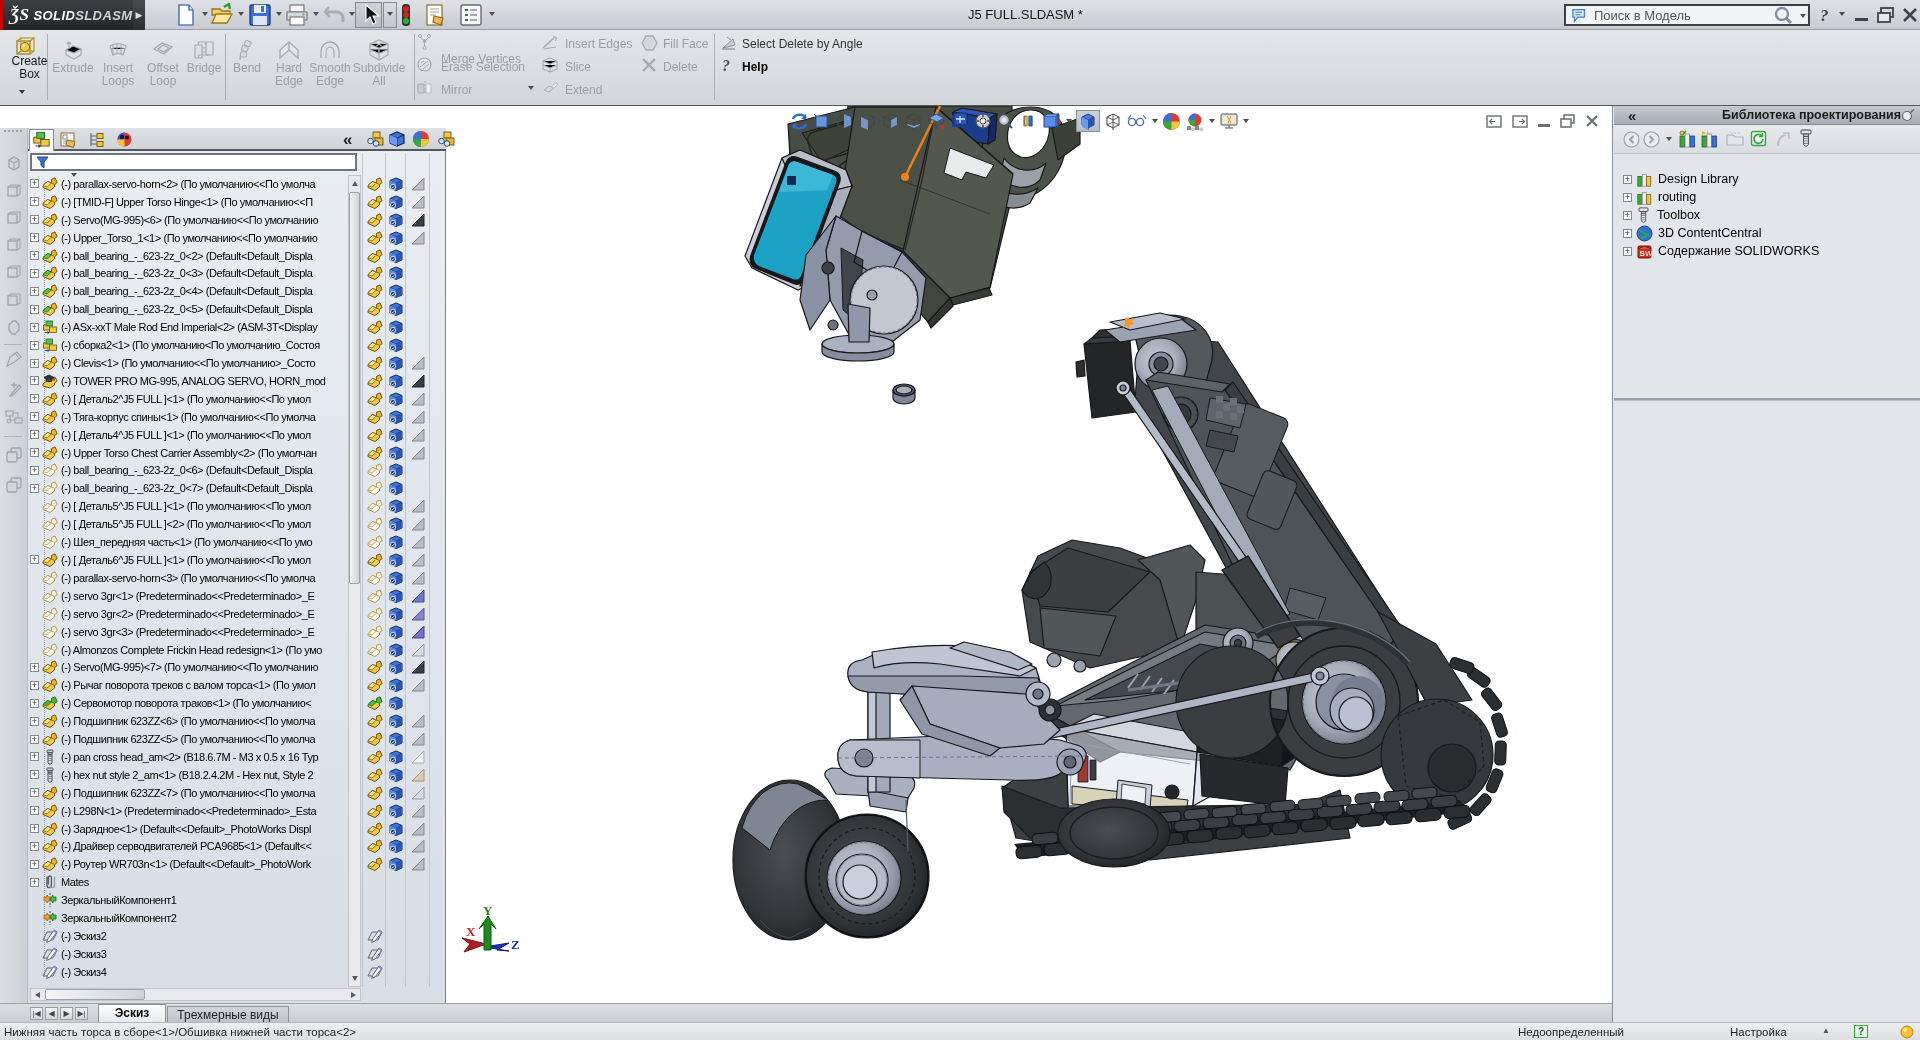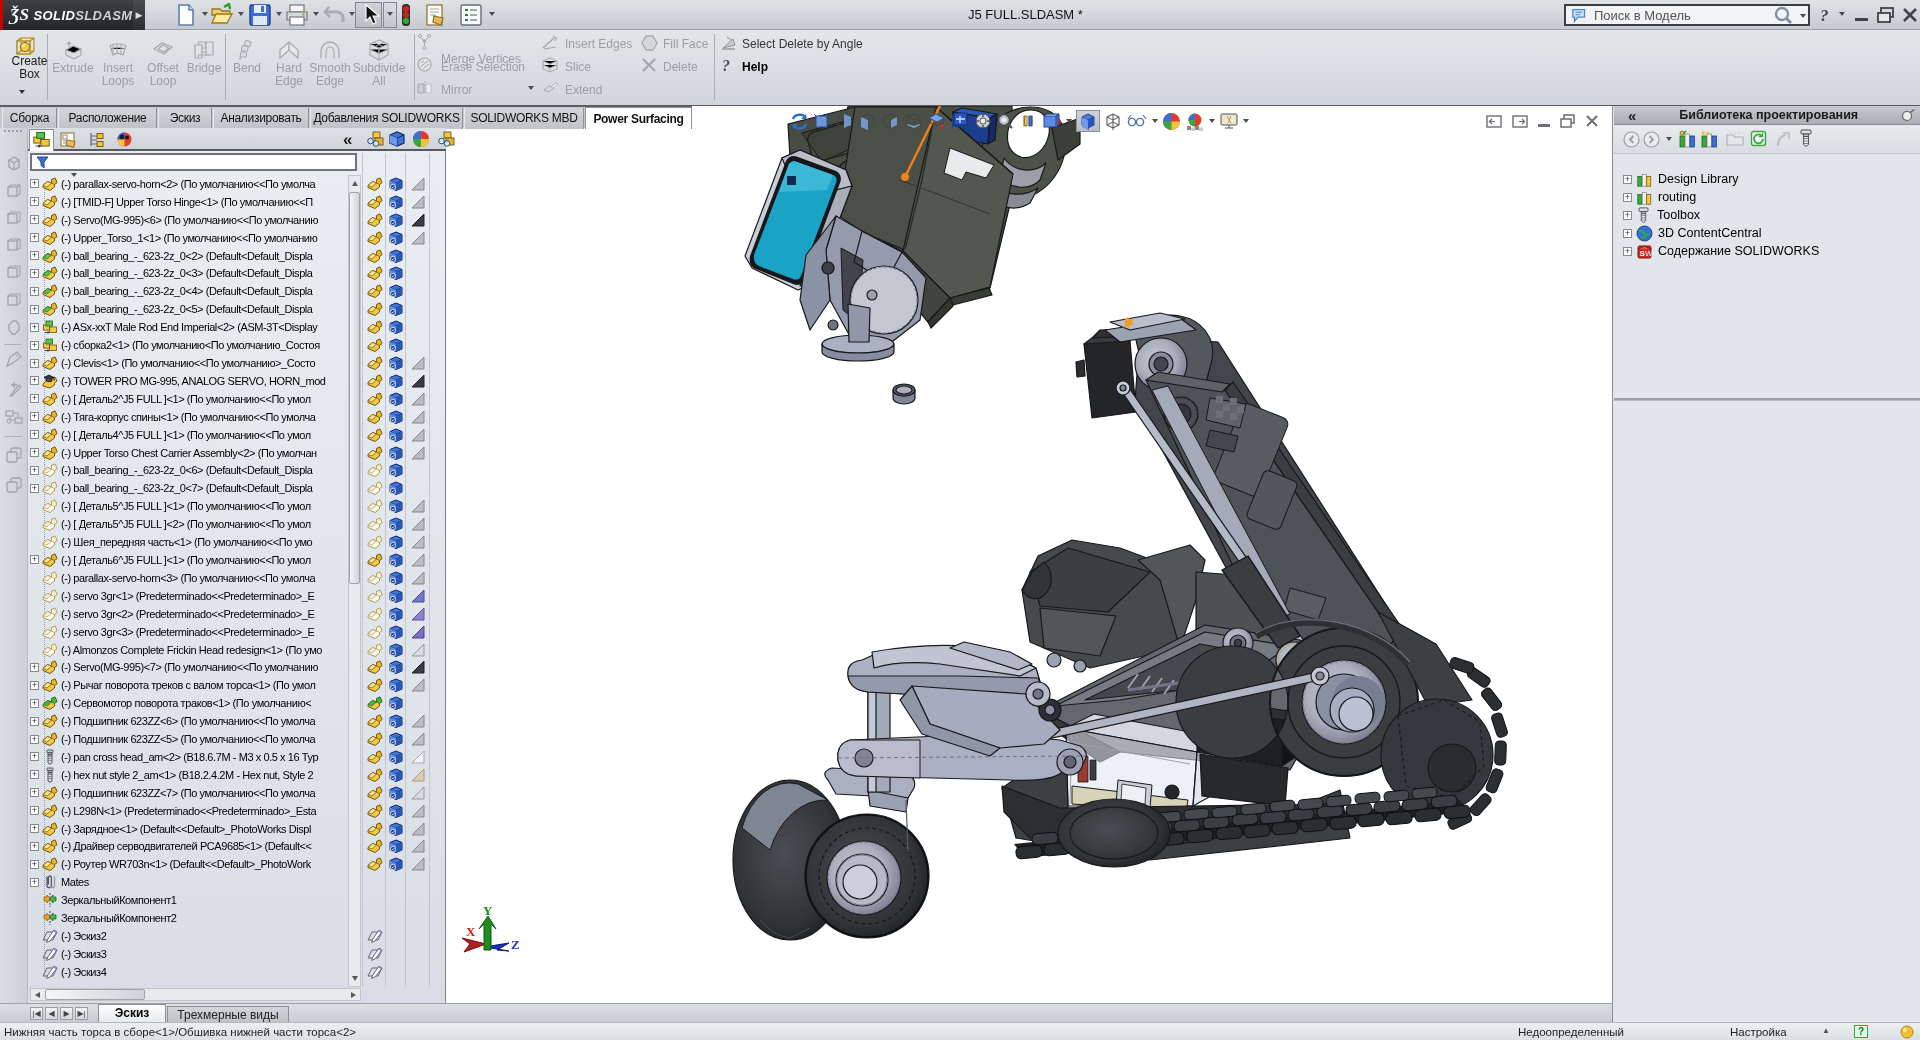--- a/index.html
+++ b/index.html
@@ -794,29 +794,20 @@
         <path d="M1 13h13" stroke="#8d9094" stroke-width="1.3"></path>
         <path d="M2 12 12 3l2 6z" fill="#c9ccd0" stroke="#8d9094"></path>
         <path d="M6 1l4 3" stroke="#8d9094"></path>
       </svg>
  <div class="rsmall" style="left:742px;top:7px;color:#333">Select Delete by Angle</div>
  <svg class="abs" style="left:721px;top:27px" width="16" height="17" viewBox="0 0 16 17">
         <text x="1" y="14" font-size="16" font-weight="bold" font-style="italic" fill="#4a4e52" font-family="Liberation Serif">?</text>
       </svg>
  <div class="rsmall" style="left:742px;top:30px;color:#000;font-weight:bold">Help</div>
 </div>
-<div id="tabstrip">
- <div class="ctab" style="left:2px;width:55px">Сборка</div>
- <div class="ctab" style="left:58px;width:99px">Расположение</div>
- <div class="ctab" style="left:158px;width:54px">Эскиз</div>
- <div class="ctab" style="left:213px;width:96px">Анализировать</div>
- <div class="ctab" style="left:310px;width:153px">Добавления SOLIDWORKS</div>
- <div class="ctab" style="left:464px;width:120px">SOLIDWORKS MBD</div>
- <div class="ctab active" style="left:585px;top:0;width:107px;line-height:22px">Power Surfacing</div>
-</div>
 <div id="leftstrip">
 <div class="abs" style="left:4px;top:2px;width:18px;height:4px;border-top:2px dotted #9aa0a6"></div>
 <svg class="abs" style="left:5px;top:26px" width="18" height="18" viewBox="0 0 18 18">
         <path d="M4 6l5-3 5 3v7l-5 3-5-3z" fill="none" stroke="#a0a4a8" stroke-width="1.4"></path>
         <path d="M4 6l5 3 5-3M9 9v7" fill="none" stroke="#a0a4a8" stroke-width="1.1"></path>
       </svg>
 <svg class="abs" style="left:5px;top:54px" width="18" height="18" viewBox="0 0 18 18">
         <rect x="3" y="5" width="9" height="9" fill="none" stroke="#a0a4a8" stroke-width="1.3"></rect>
         <path d="M3 5l3-2h9v9l-3 2M12 5l3-2M12 14l3-2V3" fill="none" stroke="#a0a4a8" stroke-width="1.1"></path>
       </svg>
@@ -1867,21 +1858,21 @@
 </div>
 <div class="sb" style="left:2px;top:860px;width:331px;height:13px">
  <div class="sbarr" style="left:4px;top:3px;border-top:3.5px solid transparent;border-bottom:3.5px solid transparent;border-right:5px solid #55585c"></div>
  <div class="sbthumb" style="left:14px;top:0px;width:100px;height:11px"></div>
  <div class="sbarr" style="right:4px;top:3px;border-top:3.5px solid transparent;border-bottom:3.5px solid transparent;border-left:5px solid #55585c"></div>
 </div>
 </div>
 <div id="rpanel">
 <div id="rpheader">
         <span style="font-size:15px;font-weight:bold;margin-left:14px;color:#222">«</span>
-        <span style="flex:1;text-align:center;font-size:12.5px;font-weight:bold;color:#1a1a1a">Библиотека проектирования</span>
+        <span style="flex:1;text-align:right;font-size:12.5px;font-weight:bold;color:#1a1a1a">Библиотека проектирования</span>
         <svg width="15" height="15" viewBox="0 0 15 15" style="margin-right:4px">
           <circle cx="6" cy="8" r="4.5" fill="#eceef0" stroke="#666" stroke-width="1.2"></circle>
           <path d="M9.5 4.5 13 1.5" stroke="#666" stroke-width="1.5"></path>
         </svg>
       </div>
 <div id="rptool">
  <svg class="abs" style="left:9px;top:5px" width="17" height="17" viewBox="0 0 17 17">
           <circle cx="8.5" cy="8.5" r="7.5" fill="#e9ebee" stroke="#9aa0a6" stroke-width="1.2"></circle>
           <path d="M10.5 5 7 8.5l3.5 3.5" fill="none" stroke="#9aa0a6" stroke-width="2"></path>
         </svg>

